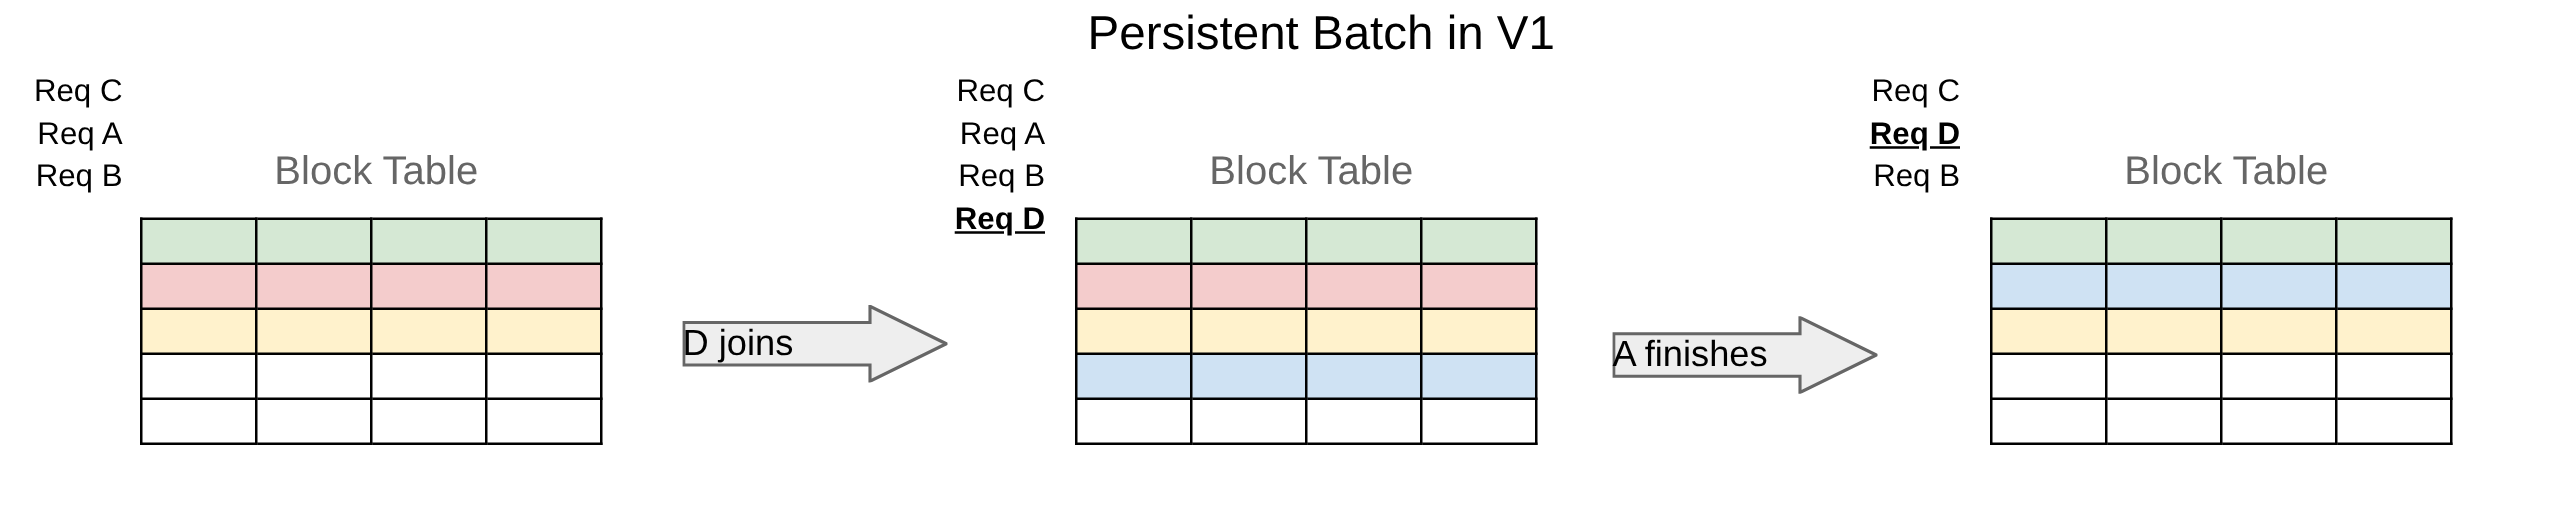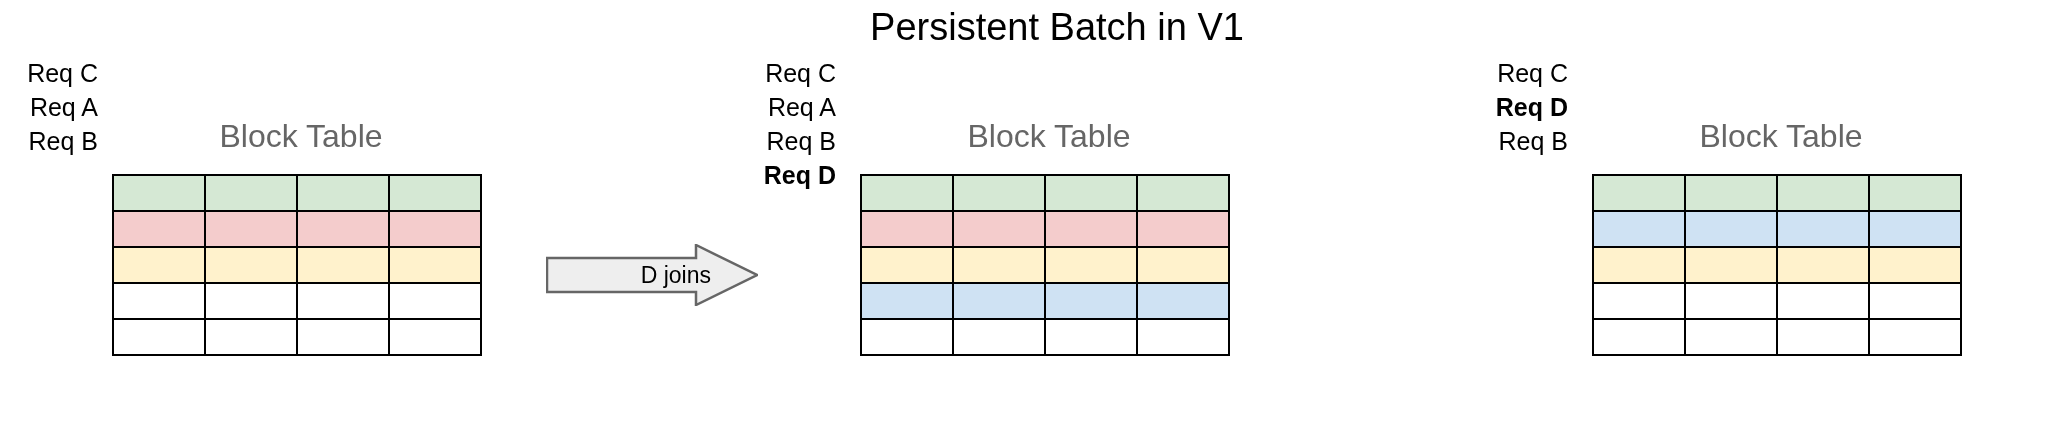--- a/index.html
+++ b/index.html
@@ -82,37 +82,37 @@
   .row-label {
     height: 34px;
     line-height: 34px;
     font-size: 25px;
     color: #000000;
     white-space: nowrap;
     padding-right: 12px;
     box-sizing: border-box;
     text-align: right;
   }
-  .row-label.bold { font-weight: bold; }
+  .row-label.bold { font-weight: bold; text-decoration: underline; }
 
   
   .arrow {
     position: absolute;
     height: 62px;
   }
   .arrow svg { display: block; }
   .arrow-label {
     position: absolute;
     top: 0;
     left: 0;
     height: 62px;
     line-height: 62px;
     width: 165px;
-    text-align: right;
-    font-size: 23px;
+    text-align: left;
+    font-size: 29px;
     color: #000000;
     white-space: nowrap;
   }
 </style>
 </head>
 <body>
 
 <div class="stage">
 
   <div id="page-title">Persistent Batch in V1</div>
@@ -209,20 +209,26 @@
       <tr>
         <td class="c-empty"></td>
         <td class="c-empty"></td>
         <td class="c-empty"></td>
         <td class="c-empty"></td>
       </tr>
     </tbody>
       </table>
   </div>
 
+  <div class="arrow" style="left:1290px; top:253px; width:212px;">
+    <svg width="212" height="62" viewBox="0 0 212 62">
+      <polygon points="1,14 150,14 150,1 211,31 150,61 150,48 1,48" fill="#eeeeee" stroke="#666666" stroke-width="2.5" stroke-linejoin="miter"></polygon>
+    </svg>
+    <div class="arrow-label">A finishes</div>
+  </div>
 
   <div class="row-labels" style="left:1470px;">
     <div class="row-label">Req C</div>
     <div class="row-label bold">Req D</div>
     <div class="row-label">Req B</div>
     <div class="row-label"></div>
     <div class="row-label"></div>
   </div>
 
   <div class="table-group" style="left:1592px; width:378px;">

